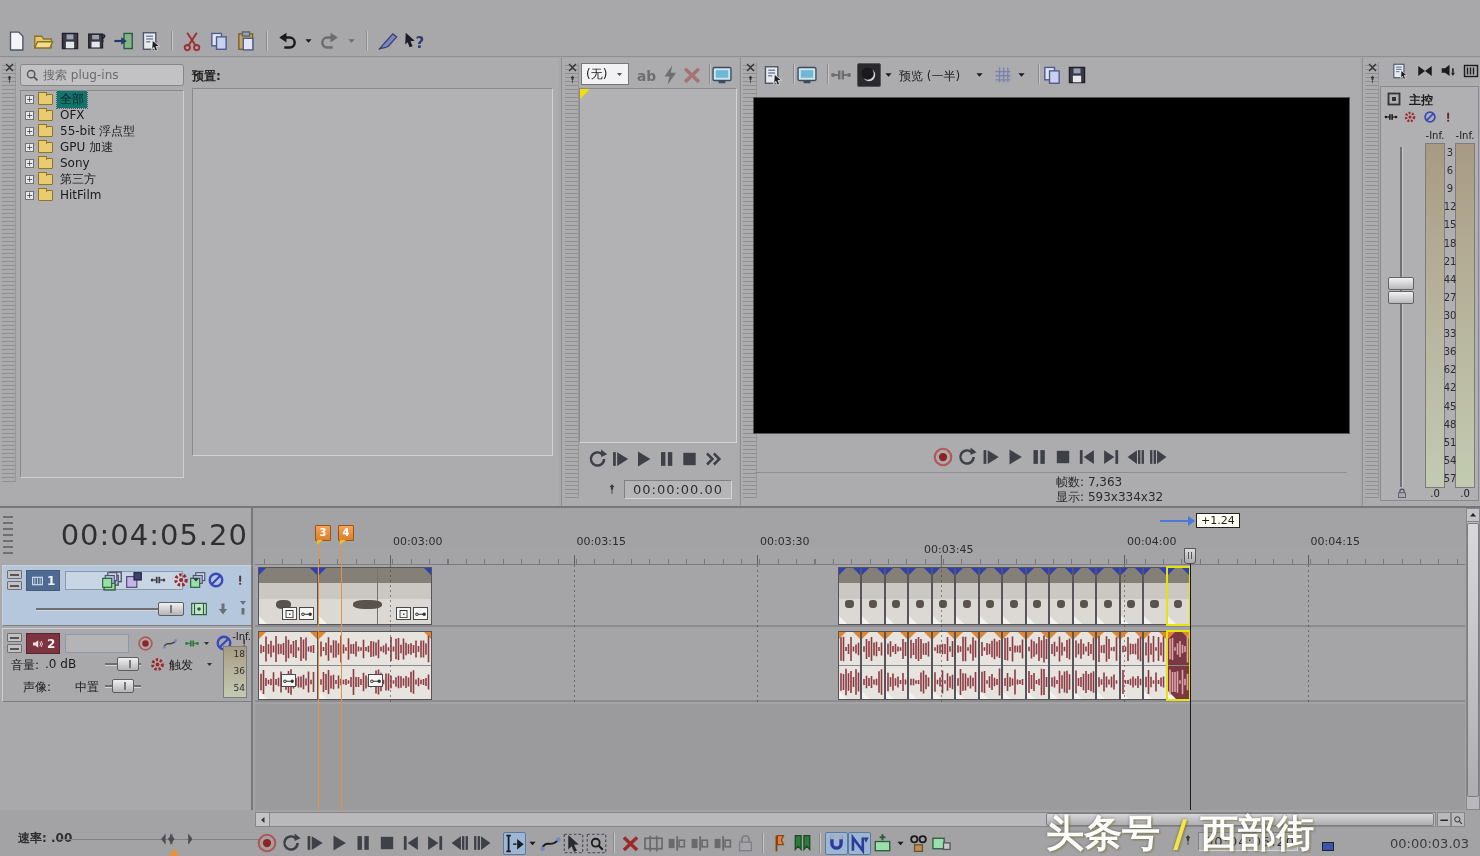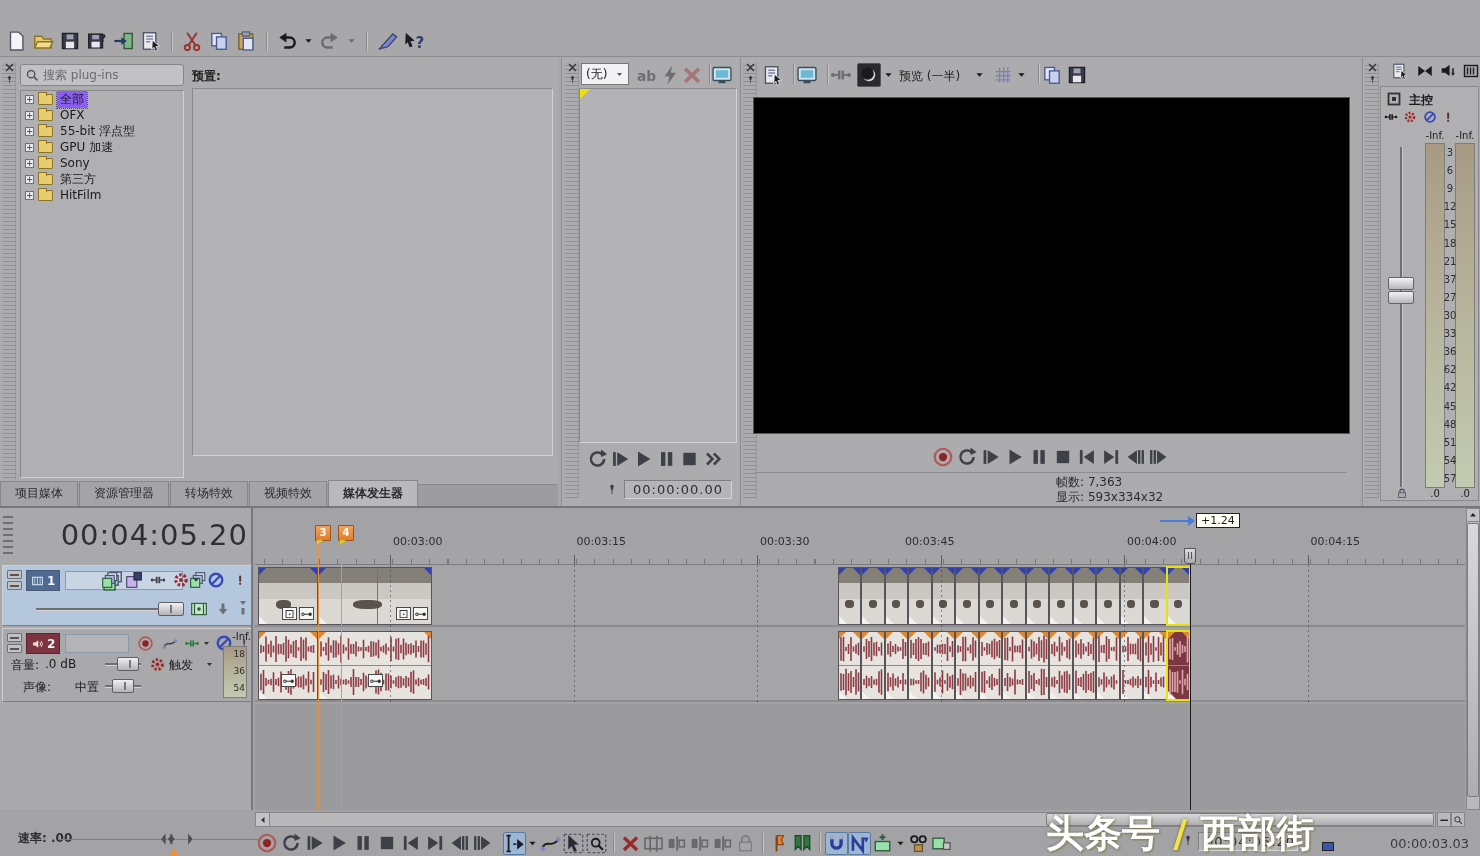--- a/index.html
+++ b/index.html
@@ -21,21 +21,21 @@
 .edge{width:14px;background:repeating-linear-gradient(#acacaf 0 3px,#909093 3px 4px);border-right:1px solid #98989b}
 .edge .ex{position:absolute;left:2px;top:0;width:11px;height:11px;color:#333}
 .edge .pn{position:absolute;left:3px;top:13px;width:9px;height:9px;color:#333}
 .searchbox{display:flex;align-items:center;gap:4px;background:#c2c2c5;border:1px solid #86868a;border-radius:3px;padding:0 4px;color:#6b6b6f}
 .tree{background:#b0b0b3;border:1px solid #8a8a8e;border-right-color:#d0d0d3;border-bottom-color:#d0d0d3;overflow:hidden}
 .tree-item{display:flex;align-items:center;height:16px;gap:4px;padding-left:4px}
 .expander{width:9px;height:9px;background:#e8e8ea;border:1px solid #707074;font-size:8px;line-height:7px;text-align:center;color:#333}
 .folder{width:15px;height:11px;background:#e8cc6e;border:1px solid #8d7426;border-radius:1px;position:relative}
 .folder:before{content:"";position:absolute;left:-1px;top:-3px;width:7px;height:3px;background:#e8cc6e;border:1px solid #8d7426;border-bottom:none}
 .tree-label{padding:0 3px;white-space:nowrap}
-.tree-label.selected{background:#8b5cf6;outline:1px dotted #555}
+.tree-label.selected{background:#0f766e;outline:1px dotted #555}
 .tabs{display:flex;align-items:flex-end;height:22px;background:#9d9da0;border-top:1px solid #8a8a8e}
 .tab{padding:3px 14px 4px;background:#a4a4a7;border:1px solid #88888c;border-bottom:none;margin-right:1px;color:#2a2a2c;white-space:nowrap}
 .tab.active{background:#b9b9bc;font-weight:bold;padding-top:4px}
 .flat{background:#b2b2b5;border:1px solid #8a8a8e;border-right-color:#d2d2d5;border-bottom-color:#d2d2d5}
 .combo{display:flex;align-items:center;justify-content:space-between;background:#f2f2f4;border:1px solid #777;padding:1px 4px;color:#222}
 .tbtn{width:24px;height:22px;display:flex;align-items:center;justify-content:center;color:#3e4048}
 .timecodebox{background:#b5b5b8;border:1px solid #808084;border-right-color:#d5d5d8;border-bottom-color:#d5d5d8;color:#2e2e30;text-align:center;font-size:13px;letter-spacing:1px;padding:1px 6px}
 .statustext{color:#2c2c2f;line-height:15px;white-space:nowrap}
 
 .meterbar{background:linear-gradient(#a89a82,#b4ad96 35%,#c2cbb1);border:1px solid #7c7c80}
@@ -236,27 +236,20 @@
           <span class="tree-label">第三方</span>
         </div>
         <div class="tree-item">
           <span class="expander">+</span>
           <span class="folder"></span>
           <span class="tree-label">HitFilm</span>
         </div>
       </div>
     <div class="abs" style="left:192px;top:10px;font-weight:bold;color:#222">预置:</div>
     <div class="abs flat" style="left:192px;top:30px;width:361px;height:368px"></div>
-    <div class="abs tabs" style="left:0;top:426px;width:558px" id="plugintabs">
-        <span class="tab">项目媒体</span>
-        <span class="tab">资源管理器</span>
-        <span class="tab">转场特效</span>
-        <span class="tab">视频特效</span>
-        <span class="tab active">媒体发生器</span>
-      </div>
   </div>
 
   <div class="abs panel" style="left:561px;top:58px;width:178px;height:448px;border-left:1px solid #8e8e91">
     <div class="abs edge" style="left:3px;top:4px;height:436px">
       <span class="ex">
           <svg width="100%" height="100%" viewBox="0 0 16 16" fill="currentColor">
             <path d="M3 3l10 10M13 3L3 13" stroke="currentColor" stroke-width="2"></path>
           </svg>
         </span>
       <span class="pn">
@@ -581,21 +574,21 @@
       <div class="abs meterbar" style="left:44px;top:56px;width:20px;height:345px"></div>
       <div class="abs meterbar" style="left:74px;top:56px;width:20px;height:345px"></div>
       <div class="abs mixer-scale" style="left:64px;top:60px;width:10px;height:337px" id="mixerscale">
           <div>3</div>
           <div>6</div>
           <div>9</div>
           <div>12</div>
           <div>15</div>
           <div>18</div>
           <div>21</div>
-          <div>37</div>
+          <div>44</div>
           <div>27</div>
           <div>30</div>
           <div>33</div>
           <div>36</div>
           <div>62</div>
           <div>42</div>
           <div>45</div>
           <div>48</div>
           <div>51</div>
           <div>54</div>
@@ -803,21 +796,21 @@
 
     <div class="abs" style="left:255px;top:0;width:1210px;height:40px;background:#a3a3a6"></div>
     <div class="abs ruler" style="left:255px;top:40px;width:1210px;height:17px" id="ruler">
         <div class="rtick" style="left: 135px;"></div>
         <span class="ruler-label" style="left: 138px;">00:03:00</span>
         <div class="rtick" style="left: 318.5px;"></div>
         <span class="ruler-label" style="left: 321.5px;">00:03:15</span>
         <div class="rtick" style="left: 502px;"></div>
         <span class="ruler-label" style="left: 505px;">00:03:30</span>
         <div class="rtick" style="left: 685.5px;"></div>
-        <span class="ruler-label" style="left: 650px;">00:03:45</span>
+        <span class="ruler-label" style="left: 669px; margin-top: 8px;">00:03:45</span>
         <div class="rtick" style="left: 869px;"></div>
         <span class="ruler-label" style="left: 872px;">00:04:00</span>
         <div class="rtick" style="left: 1052.5px;"></div>
         <span class="ruler-label" style="left: 1055.5px;">00:04:15</span>
       </div>
 
     <div class="abs" style="left:255px;top:57px;width:1210px;height:62px;background:#a5a5a8;border-bottom:2px solid #8c8c90" id="videorow">
         <div class="vclip" style="left: 3px; top: 2px; width: 60px; height: 58px;">
           <div class="tri fadeb" style="left:0;top:0;border-right:7px solid transparent"></div>
           <div class="tri fadeb" style="right:0;top:0;border-left:7px solid transparent"></div>

